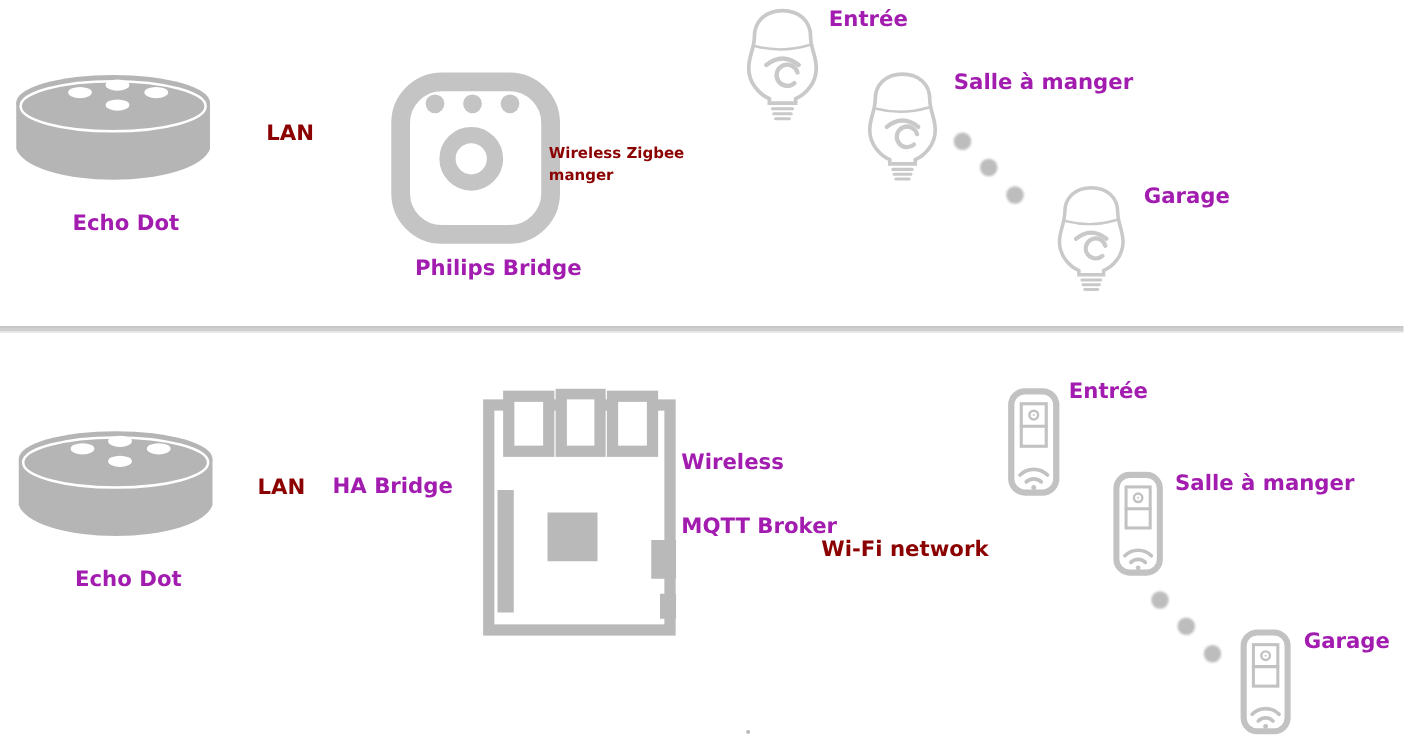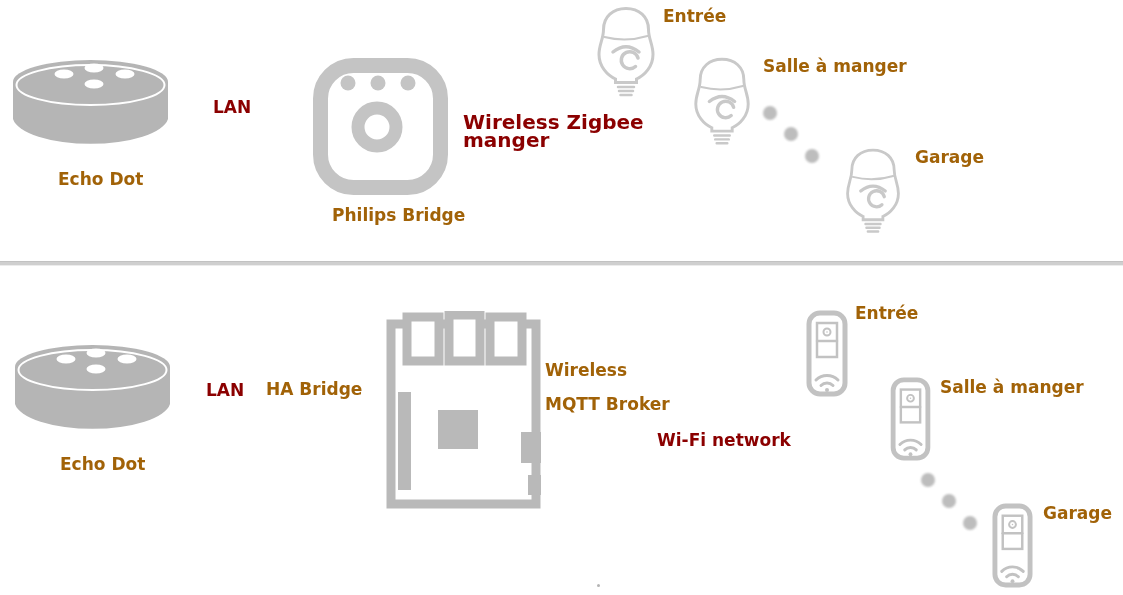--- a/index.html
+++ b/index.html
@@ -8,21 +8,21 @@
     width:1123px;height:595px;
     background:#fff;
     overflow:hidden;
     font-family:"DejaVu Sans","Liberation Sans",sans-serif;
   }
   .label{
     position:absolute;
     font-weight:bold;
     font-size:17px;
     line-height:19px;
-    color:#a16207;
+    color:#a21caf;
     white-space:nowrap;
   }
   .red{color:#8b0000;}
   .icon{position:absolute;filter:blur(0.4px);}
   .soft{filter:blur(1px);}
   #divider{
     position:absolute;
     left:0;top:261px;width:1123px;height:3px;
     background:#cfcfcf;
     border-top:1px solid #c2c2c2;
@@ -57,21 +57,21 @@
       <g stroke="#c4c4c4" fill="none">
         <rect x="8.5" y="8.5" width="120" height="122" rx="33" stroke-width="15"></rect>
         <circle cx="36" cy="26" r="7.5" fill="#c4c4c4" stroke="none"></circle>
         <circle cx="66" cy="26" r="7.5" fill="#c4c4c4" stroke="none"></circle>
         <circle cx="96" cy="26" r="7.5" fill="#c4c4c4" stroke="none"></circle>
         <circle cx="65" cy="70" r="19" stroke-width="13"></circle>
       </g>
     </svg>
     <span class="label" style="left:332px;top:206px">Philips Bridge</span>
 
-    <div class="label red" style="left:463px;top:114px;line-height:17.5px;font-size:20px">
+    <div class="label red" style="left:439px;top:114px;line-height:17.5px;font-size:12px">
       <div>Wireless Zigbee</div>
       <div>manger</div>
     </div>
 
     <svg class="icon" style="left:592px;top:6px" width="68" height="94" viewBox="0 0 68 94">
       <g stroke="#c9c9c9" fill="none" stroke-linecap="round">
         <path stroke-width="3" d="M34 2.5 C21 2.5 11.5 10.5 11.5 23.5 C11.5 33 7 38.5 7 48.5 C7 60.5 15.5 69.5 23.5 73 L23.5 76.5 L44.5 76.5 L44.5 73 C52.5 69.5 61 60.5 61 48.5 C61 38.5 56.5 33 56.5 23.5 C56.5 10.5 47 2.5 34 2.5 Z"></path>
         <path stroke-width="2" d="M12.5 31 Q34 36.5 55.5 30"></path>
         <path stroke-width="3.5" d="M21 46 Q34 35.5 47 46"></path>
         <path stroke-width="3.5" d="M46 52 a8.5 8.5 0 1 0 -2.5 8.5"></path>
@@ -135,21 +135,21 @@
         <rect x="63" y="4" width="31" height="46" stroke-width="9" fill="#ffffff"></rect>
         <rect x="104" y="6" width="32" height="44" stroke-width="9" fill="#ffffff"></rect>
         <rect x="12" y="81" width="13" height="98" fill="#b9b9b9" stroke="none"></rect>
         <rect x="52" y="99" width="40" height="39" fill="#b9b9b9" stroke="none"></rect>
         <rect x="135" y="121" width="20" height="31" fill="#b9b9b9" stroke="none"></rect>
         <rect x="142" y="164" width="13" height="20" fill="#b9b9b9" stroke="none"></rect>
       </g>
     </svg>
 
     <span class="label" style="left:545px;top:361px">Wireless</span>
-    <span class="label" style="left:545px;top:395px">MQTT Broker</span>
+    <span class="label" style="left:545px;top:412px">MQTT Broker</span>
 
     <span class="label red" style="left:657px;top:431px">Wi-Fi network</span>
 
     <svg class="icon" style="left:806px;top:310px" width="42" height="87" viewBox="0 0 42 87">
       <g stroke="#c2c2c2" fill="none" stroke-linecap="round">
         <rect x="3" y="3" width="36" height="81" rx="11" stroke-width="5"></rect>
         <rect x="11" y="13" width="20" height="34" stroke-width="2.5"></rect>
         <path stroke-width="2.5" d="M11 31 h20"></path>
         <circle cx="21" cy="22" r="3.5" stroke-width="2"></circle>
         <circle cx="21" cy="22" r="0.8" fill="#c2c2c2" stroke="none"></circle>

